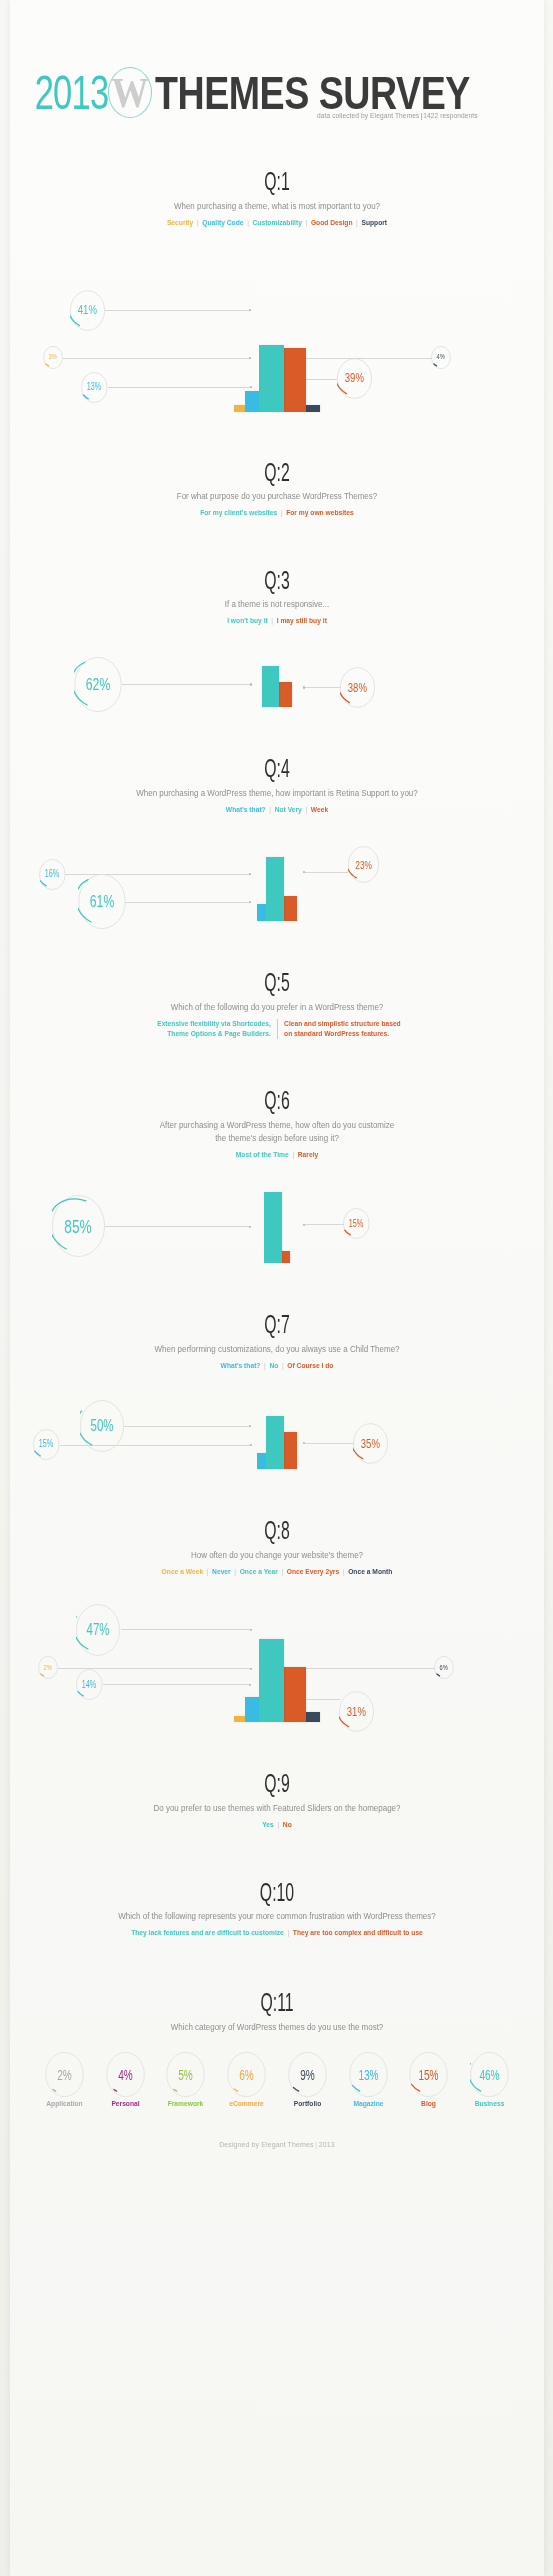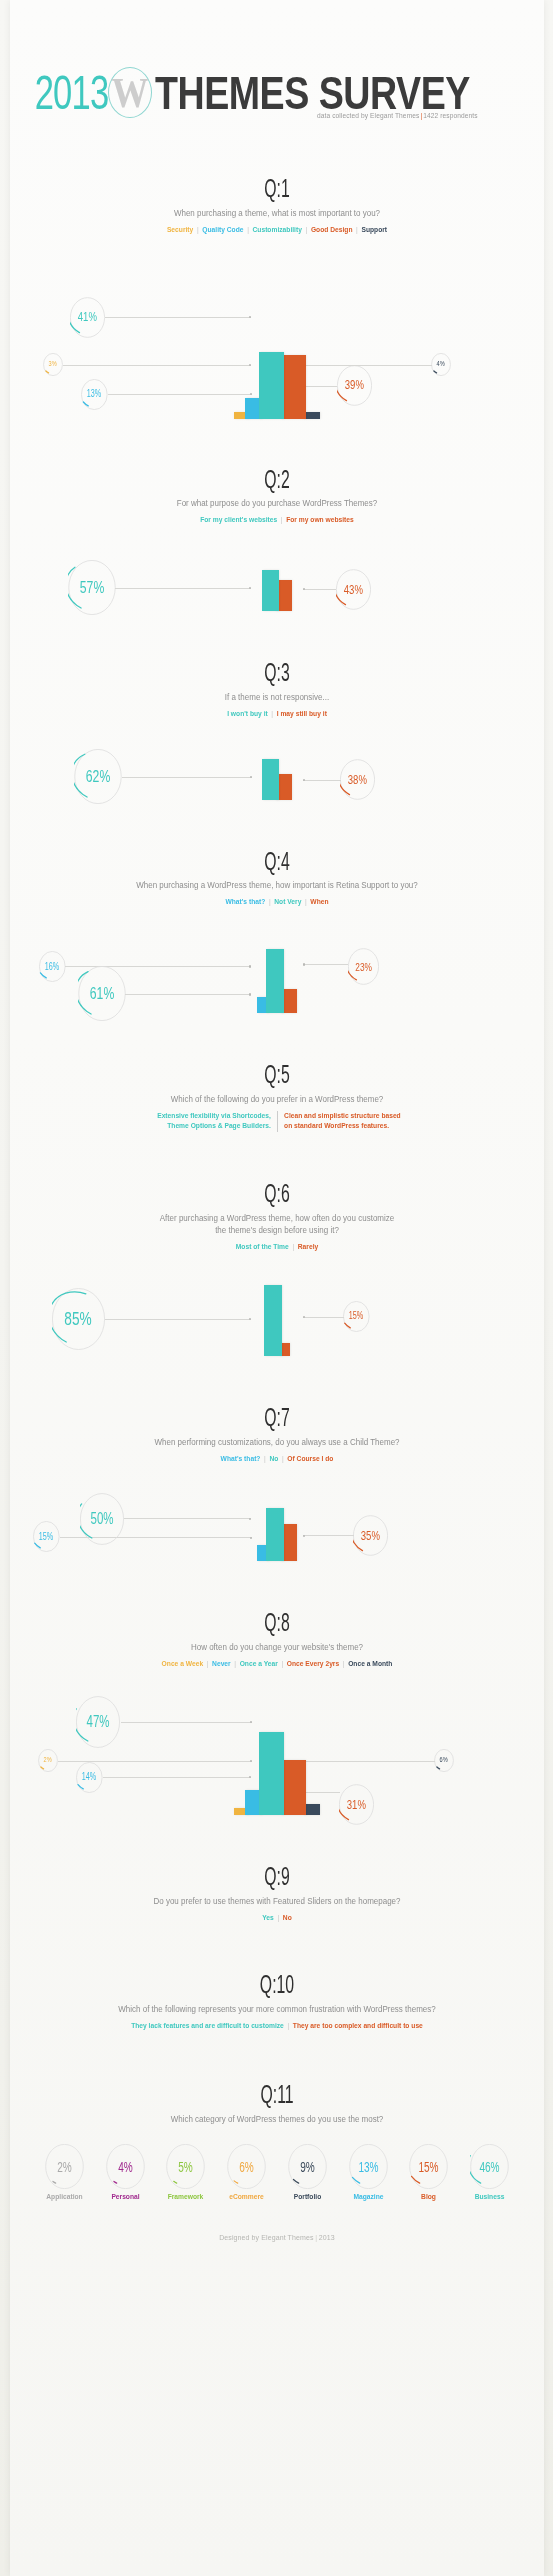--- a/index.html
+++ b/index.html
@@ -117,21 +117,21 @@
         <div class="wpg">W</div>
       </div>
       <div class="hdr-title">THEMES SURVEY</div>
     </div>
     <div class="hdr-sub">
       <span>data collected by Elegant Themes</span><span class="sep">|</span><span>1422 respondents</span>
     </div>
   </div>
 
   <div id="questions">
-      <div class="q" style="margin-top: 31px;">
+      <div class="q" style="margin-top: 24px;">
         <div class="q-num">Q:1</div>
         <div class="q-text">When purchasing a theme, what is most important to you?</div>
         <div class="q-opts"><span style="color:#f0b440">Security</span><span class="divider">|</span><span style="color:#39bce4">Quality Code</span><span class="divider">|</span><span style="color:#3fc8bf">Customizability</span><span class="divider">|</span><span style="color:#d95b27">Good Design</span><span class="divider">|</span><span style="color:#3a4a5c">Support</span></div>
         <div class="chart" style="height: 169px; margin-top: 14.4px;">
           <div class="bars" style="bottom: 0px;">
             <div class="bar" style="width: 14.4px; height: 6.6px; margin-left: 0px; z-index: 1;">
               <i style="background: linear-gradient(rgb(240, 180, 64) 0%, rgb(240, 180, 64) 70%, rgb(240, 180, 64) 100%);"></i>
             </div>
             <div class="bar" style="width: 16.6px; height: 21px; margin-left: -3.3px; z-index: 2;">
               <i style="background: linear-gradient(rgb(57, 188, 228) 0%, rgb(57, 188, 228) 70%, rgb(57, 188, 228) 100%);"></i>
@@ -185,46 +185,20 @@
             </svg>
             <span style="color:#3a4a5c;font-size:7.8px">4%</span>
           </div>
           <div class="lead dot l" style="top: 115px; left: 293px; width: 129px;"></div>
         </div>
       </div>
       <div class="q" style="margin-top: 47px;">
         <div class="q-num">Q:2</div>
         <div class="q-text">For what purpose do you purchase WordPress Themes?</div>
         <div class="q-opts"><span style="color:#3fc8bf">For my client's websites</span><span class="divider">|</span><span style="color:#d95b27">For my own websites</span></div>
-        <div class="chart" style="height: 71px; margin-top: 14.4px;">
-          <div class="bars" style="bottom: 0px;">
-            <div class="bar" style="width: 16.6px; height: 41px; margin-left: 0px; z-index: 2;">
-              <i style="background: linear-gradient(rgb(63, 200, 191) 0%, rgb(63, 200, 191) 70%, rgb(63, 200, 191) 100%);"></i>
-            </div>
-            <div class="bar" style="width: 16.6px; height: 31px; margin-left: -3.3px; z-index: 1;">
-              <i style="background: linear-gradient(rgb(217, 91, 39) 0%, rgb(217, 91, 39) 70%, rgb(217, 91, 39) 100%);"></i>
-            </div>
-          </div>
-          <div class="bub" style="left: 58px; top: 20px; width: 48px; height: 55px;">
-            <svg width="48" height="55" viewBox="0 0 86 100">
-              <ellipse cx="43" cy="50" rx="42.25" ry="49.25" fill="none" stroke="#dedede" stroke-width="1.5"></ellipse>
-              <ellipse cx="43" cy="50" rx="42.25" ry="49.25" fill="none" stroke="#3fc8bf" stroke-width="2.3" stroke-linecap="round" stroke-dasharray="90.24927569761415 575.7529550087027" transform="rotate(118 43 50)"></ellipse>
-            </svg>
-            <span style="color:#3fc8bf;font-size:17px">57%</span>
-          </div>
-          <div class="lead dot r" style="top: 48px; left: 105px; width: 136px;"></div>
-          <div class="bub" style="left: 326px; top: 29px; width: 35px; height: 41px;">
-            <svg width="35" height="41" viewBox="0 0 64 74">
-              <ellipse cx="32" cy="37" rx="31.25" ry="36.25" fill="none" stroke="#dedede" stroke-width="1.5"></ellipse>
-              <ellipse cx="32" cy="37" rx="31.25" ry="36.25" fill="none" stroke="#d95b27" stroke-width="2.3" stroke-linecap="round" stroke-dasharray="50.22041839355934 424.6969843007132" transform="rotate(118 32 37)"></ellipse>
-            </svg>
-            <span style="color:#d95b27;font-size:13.3px">43%</span>
-          </div>
-          <div class="lead dot l" style="top: 49px; left: 293px; width: 33px;"></div>
-        </div>
       </div>
       <div class="q" style="margin-top: 48px;">
         <div class="q-num">Q:3</div>
         <div class="q-text">If a theme is not responsive...</div>
         <div class="q-opts"><span style="color:#3fc8bf">I won't buy it</span><span class="divider">|</span><span style="color:#d95b27">I may still buy it</span></div>
         <div class="chart" style="height: 66px; margin-top: 14.4px; text-decoration: underline;">
           <div class="bars" style="bottom: 0px;">
             <div class="bar" style="width: 16.6px; height: 41px; margin-left: 0px; z-index: 2;">
               <i style="background: linear-gradient(rgb(63, 200, 191) 0%, rgb(63, 200, 191) 70%, rgb(63, 200, 191) 100%);"></i>
             </div>
@@ -246,21 +220,21 @@
               <ellipse cx="32" cy="37" rx="31.25" ry="36.25" fill="none" stroke="#d95b27" stroke-width="2.3" stroke-linecap="round" stroke-dasharray="44.38083485942453 424.6969843007132" transform="rotate(118 32 37)"></ellipse>
             </svg>
             <span style="color:#d95b27;font-size:13.3px">38%</span>
           </div>
           <div class="lead dot l" style="top: 46px; left: 293px; width: 38px;"></div>
         </div>
       </div>
       <div class="q" style="margin-top: 48px;">
         <div class="q-num">Q:4</div>
         <div class="q-text">When purchasing a WordPress theme, how important is Retina Support to you?</div>
-        <div class="q-opts"><span style="color:#39bce4">What's that?</span><span class="divider">|</span><span style="color:#3fc8bf">Not Very</span><span class="divider">|</span><span style="color:#d95b27">When</span></div>
+        <div class="q-opts"><span style="color:#39bce4">What's that?</span><span class="divider">|</span><span style="color:#3fc8bf">Not Very</span><span class="divider">|</span><span style="color:#d95b27">Week</span></div>
         <div class="chart" style="height: 91px; margin-top: 14.4px;">
           <div class="bars" style="bottom: 0px;">
             <div class="bar" style="width: 12.2px; height: 16.6px; margin-left: 0px; z-index: 1;">
               <i style="background: linear-gradient(rgb(57, 188, 228) 0%, rgb(57, 188, 228) 70%, rgb(57, 188, 228) 100%);"></i>
             </div>
             <div class="bar" style="width: 17.7px; height: 64px; margin-left: -3.3px; z-index: 3;">
               <i style="background: linear-gradient(rgb(63, 200, 191) 0%, rgb(63, 200, 191) 70%, rgb(63, 200, 191) 100%);"></i>
             </div>
             <div class="bar" style="width: 16.6px; height: 24.4px; margin-left: -3.3px; z-index: 2;">
               <i style="background: linear-gradient(rgb(217, 91, 39) 0%, rgb(217, 91, 39) 70%, rgb(217, 91, 39) 100%);"></i>
@@ -275,21 +249,21 @@
           </div>
           <div class="lead dot r" style="top: 44px; left: 55px; width: 186px;"></div>
           <div class="bub" style="left: 68px; top: 44px; width: 48px; height: 55px;">
             <svg width="48" height="55" viewBox="0 0 86 100">
               <ellipse cx="43" cy="50" rx="42.25" ry="49.25" fill="none" stroke="#dedede" stroke-width="1.5"></ellipse>
               <ellipse cx="43" cy="50" rx="42.25" ry="49.25" fill="none" stroke="#3fc8bf" stroke-width="2.3" stroke-linecap="round" stroke-dasharray="96.58255820270988 575.7529550087027" transform="rotate(118 43 50)"></ellipse>
             </svg>
             <span style="color:#3fc8bf;font-size:17px">61%</span>
           </div>
           <div class="lead dot r" style="top: 72px; left: 115px; width: 126px;"></div>
-          <div class="bub" style="left: 338px; top: 26px; width: 31px; height: 37px; justify-content: center;">
+          <div class="bub" style="left: 338px; top: 16px; width: 31px; height: 37px; justify-content: center;">
             <svg width="31" height="37" viewBox="0 0 56 66">
               <ellipse cx="28" cy="33" rx="27.25" ry="32.25" fill="none" stroke="#dedede" stroke-width="1.5"></ellipse>
               <ellipse cx="28" cy="33" rx="27.25" ry="32.25" fill="none" stroke="#d95b27" stroke-width="2.3" stroke-linecap="round" stroke-dasharray="23.687745848308783 374.50981578353804" transform="rotate(118 28 33)"></ellipse>
             </svg>
             <span style="color:#d95b27;font-size:11.6px">23%</span>
           </div>
           <div class="lead dot l" style="top: 42px; left: 293px; width: 45px;"></div>
         </div>
       </div>
       <div class="q" style="margin-top: 48px;">

